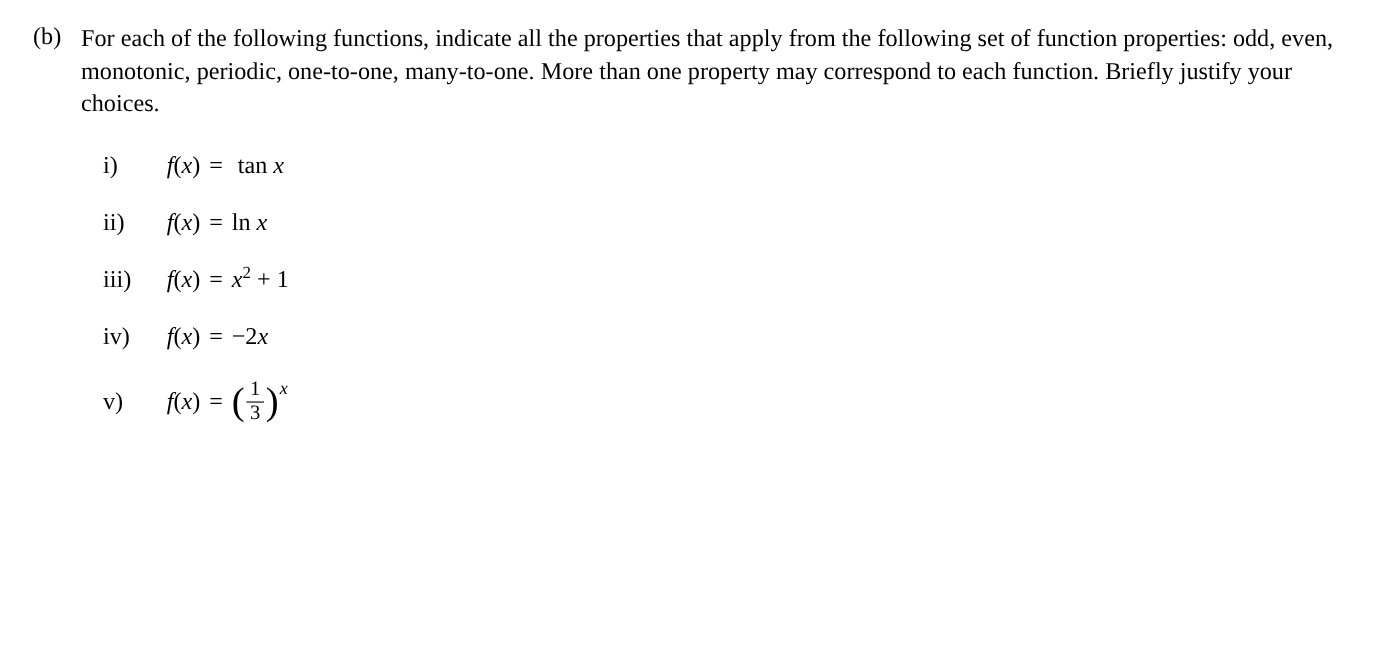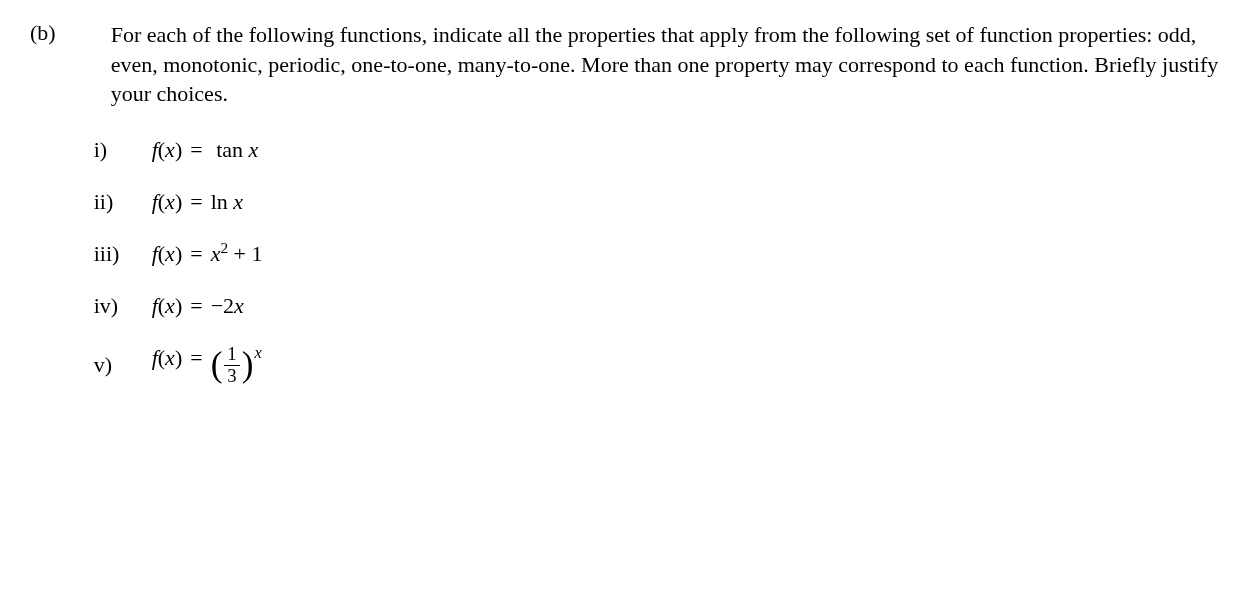--- a/index.html
+++ b/index.html
@@ -21,21 +21,20 @@
     }
     .problem-label {
       flex-shrink: 0;
     }
     .problem-content {
       flex: 1;
     }
     .problem-text {
       line-height: 1.35;
       margin-bottom: 28px;
-      margin-left: 37px;
     }
     .items-list {
       padding-left: 20px;
     }
     .item {
       display: flex;
       align-items: center;
       margin-bottom: 26px;
     }
     .item-label {
@@ -50,21 +49,21 @@
     .rm {
       font-style: normal;
     }
     .sup {
       font-size: 0.7em;
       vertical-align: super;
       line-height: 0;
     }
     .func-eq {
       display: inline-flex;
-      align-items: flex-start;
+      align-items: center;
     }
     .fraction {
       display: inline-flex;
       flex-direction: column;
       align-items: center;
       vertical-align: middle;
       margin: 0 2px;
       font-size: 0.85em;
       line-height: 1;
     }

